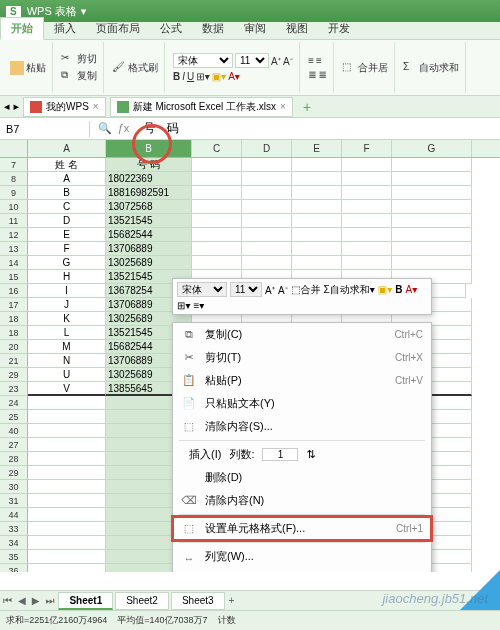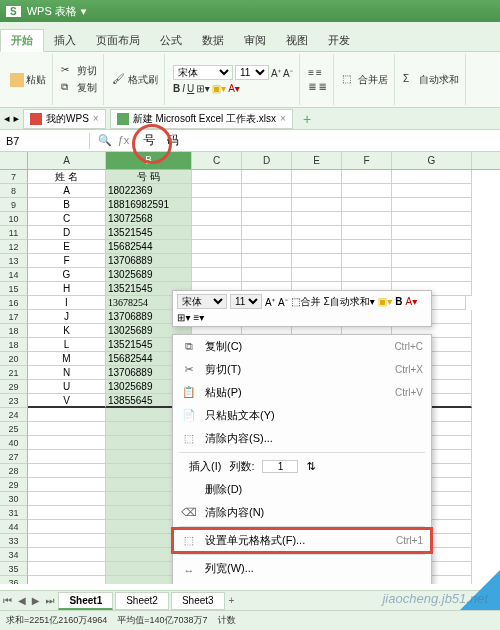--- a/index.html
+++ b/index.html
@@ -1,20 +1,20 @@
 <!DOCTYPE html>
 <html><head>
 <meta charset="utf-8">
 <style>
 * { margin: 0; padding: 0; box-sizing: border-box; font-family: "Microsoft YaHei", sans-serif; }
 body { width: 500px; height: 630px; background: #fff; overflow: hidden; font-size: 11px; }
 .titlebar { background: linear-gradient(#5fa85f,#4a934a); color: #fff; height: 22px; display: flex; align-items: center; padding: 0 6px; }
 .titlebar .logo { background: #fff; color: #4a934a; font-weight: bold; padding: 0 4px; margin-right: 6px; font-size: 10px; }
 .titlebar span { font-size: 11px; }
-.ribbon-tabs { background: #e8f3e8; height: 30px; display: flex; align-items: flex-end; border-bottom: 1px solid #c5d8c5; }
+.ribbon-tabs { background: #e8f3e8; height: 18px; display: flex; align-items: flex-end; border-bottom: 1px solid #c5d8c5; }
 .ribbon-tabs .tab { padding: 3px 10px; font-size: 11px; color: #333; cursor: pointer; }
 .ribbon-tabs .tab.active { background: #fff; border: 1px solid #c5d8c5; border-bottom: 1px solid #fff; color: #5fa85f; font-weight: bold; margin-bottom: -1px; }
 .ribbon { background: #f5faf5; height: 56px; display: flex; align-items: center; padding: 2px 4px; border-bottom: 1px solid #c5d8c5; gap: 2px; }
 .ribbon .grp { display: flex; flex-direction: column; gap: 1px; padding: 0 4px; border-right: 1px solid #d5e5d5; height: 100%; justify-content: center; }
 .ribbon .btn { display: flex; align-items: center; gap: 2px; font-size: 10px; color: #333; padding: 1px 2px; }
 .ribbon .ico { width: 14px; height: 14px; display: inline-block; }
 .ribbon select, .ribbon input { font-size: 10px; border: 1px solid #c5d8c5; background: #fff; }
 .doctabs { background: #e8f3e8; height: 22px; display: flex; align-items: center; padding: 0 4px; border-bottom: 1px solid #c5d8c5; gap: 4px; }
 .doctabs .dtab { background: #fff; border: 1px solid #c5d8c5; padding: 2px 6px; font-size: 10px; display: flex; align-items: center; gap: 4px; }
 .doctabs .w-ico { width: 12px; height: 12px; background: #d94b3e; }
@@ -264,21 +264,21 @@
         <div class="cell colB" style="width: 86px;">13521545</div>
         <div class="cell" style="width: 50px;"></div>
         <div class="cell" style="width: 50px;"></div>
         <div class="cell" style="width: 50px;"></div>
         <div class="cell" style="width: 50px;"></div>
         <div class="cell" style="width: 80px;"></div>
       </div>
       <div class="row">
         <div class="rh">16</div>
         <div class="cell" style="width: 78px; text-align: center;">I</div>
-        <div class="cell colB" style="width: 80px; font-family: Liberation Serif, serif;">13678254</div>
+        <div class="cell colB" style="width: 80px;">13678254</div>
         <div class="cell" style="width: 50px;"></div>
         <div class="cell" style="width: 50px;"></div>
         <div class="cell" style="width: 50px;"></div>
         <div class="cell" style="width: 50px;"></div>
         <div class="cell" style="width: 80px;"></div>
       </div>
       <div class="row">
         <div class="rh">17</div>
         <div class="cell" style="width: 78px; text-align: center;">J</div>
         <div class="cell colB" style="width: 86px;">13706889</div>

